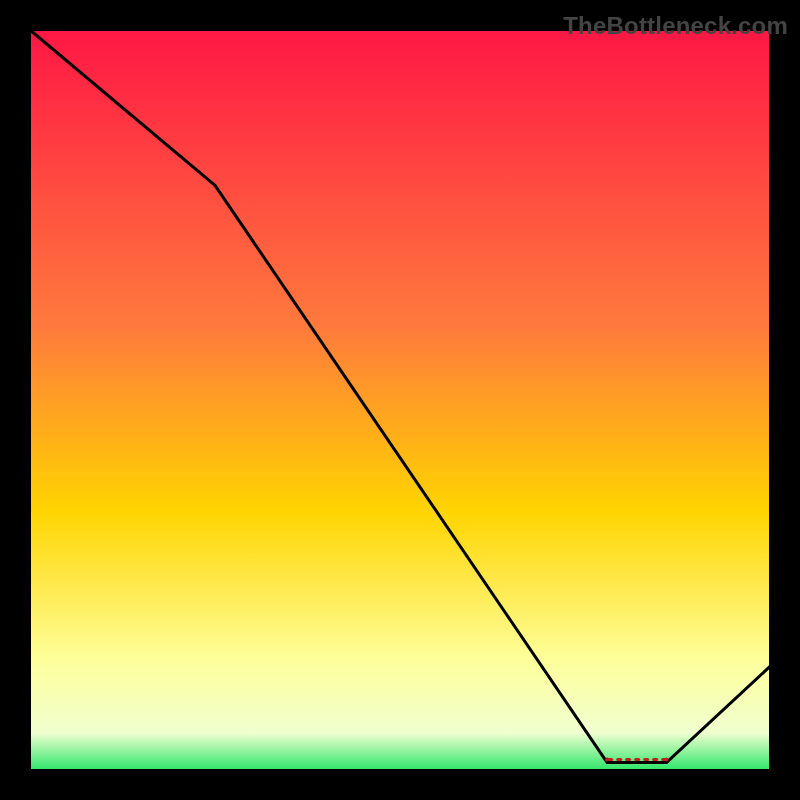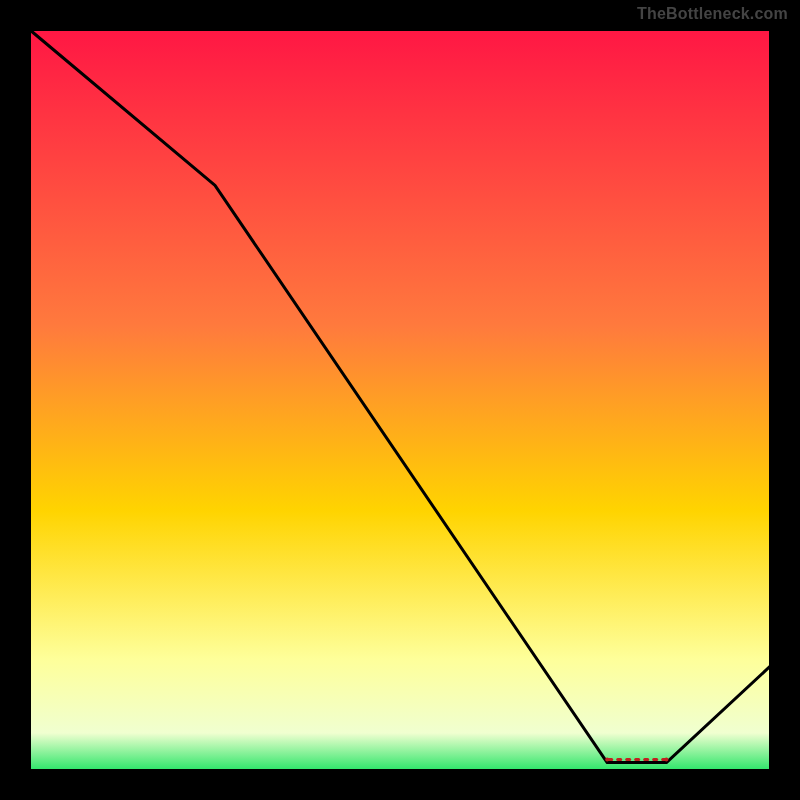--- a/index.html
+++ b/index.html
@@ -12,24 +12,24 @@
     overflow: hidden;
   }
   .frame {
     position: relative;
     width: 800px;
     height: 800px;
     background: #000;
   }
   .watermark {
     position: absolute;
-    top: 5px;
+    top: 12px;
     right: 12px;
     color: #444;
-    font-size: 16px;
+    font-size: 24px;
     font-weight: 600;
     letter-spacing: 0.2px;
     user-select: none;
   }
   svg {
     display: block;
   }
   .series-label {
     font-size: 11px;
     font-weight: 700;

